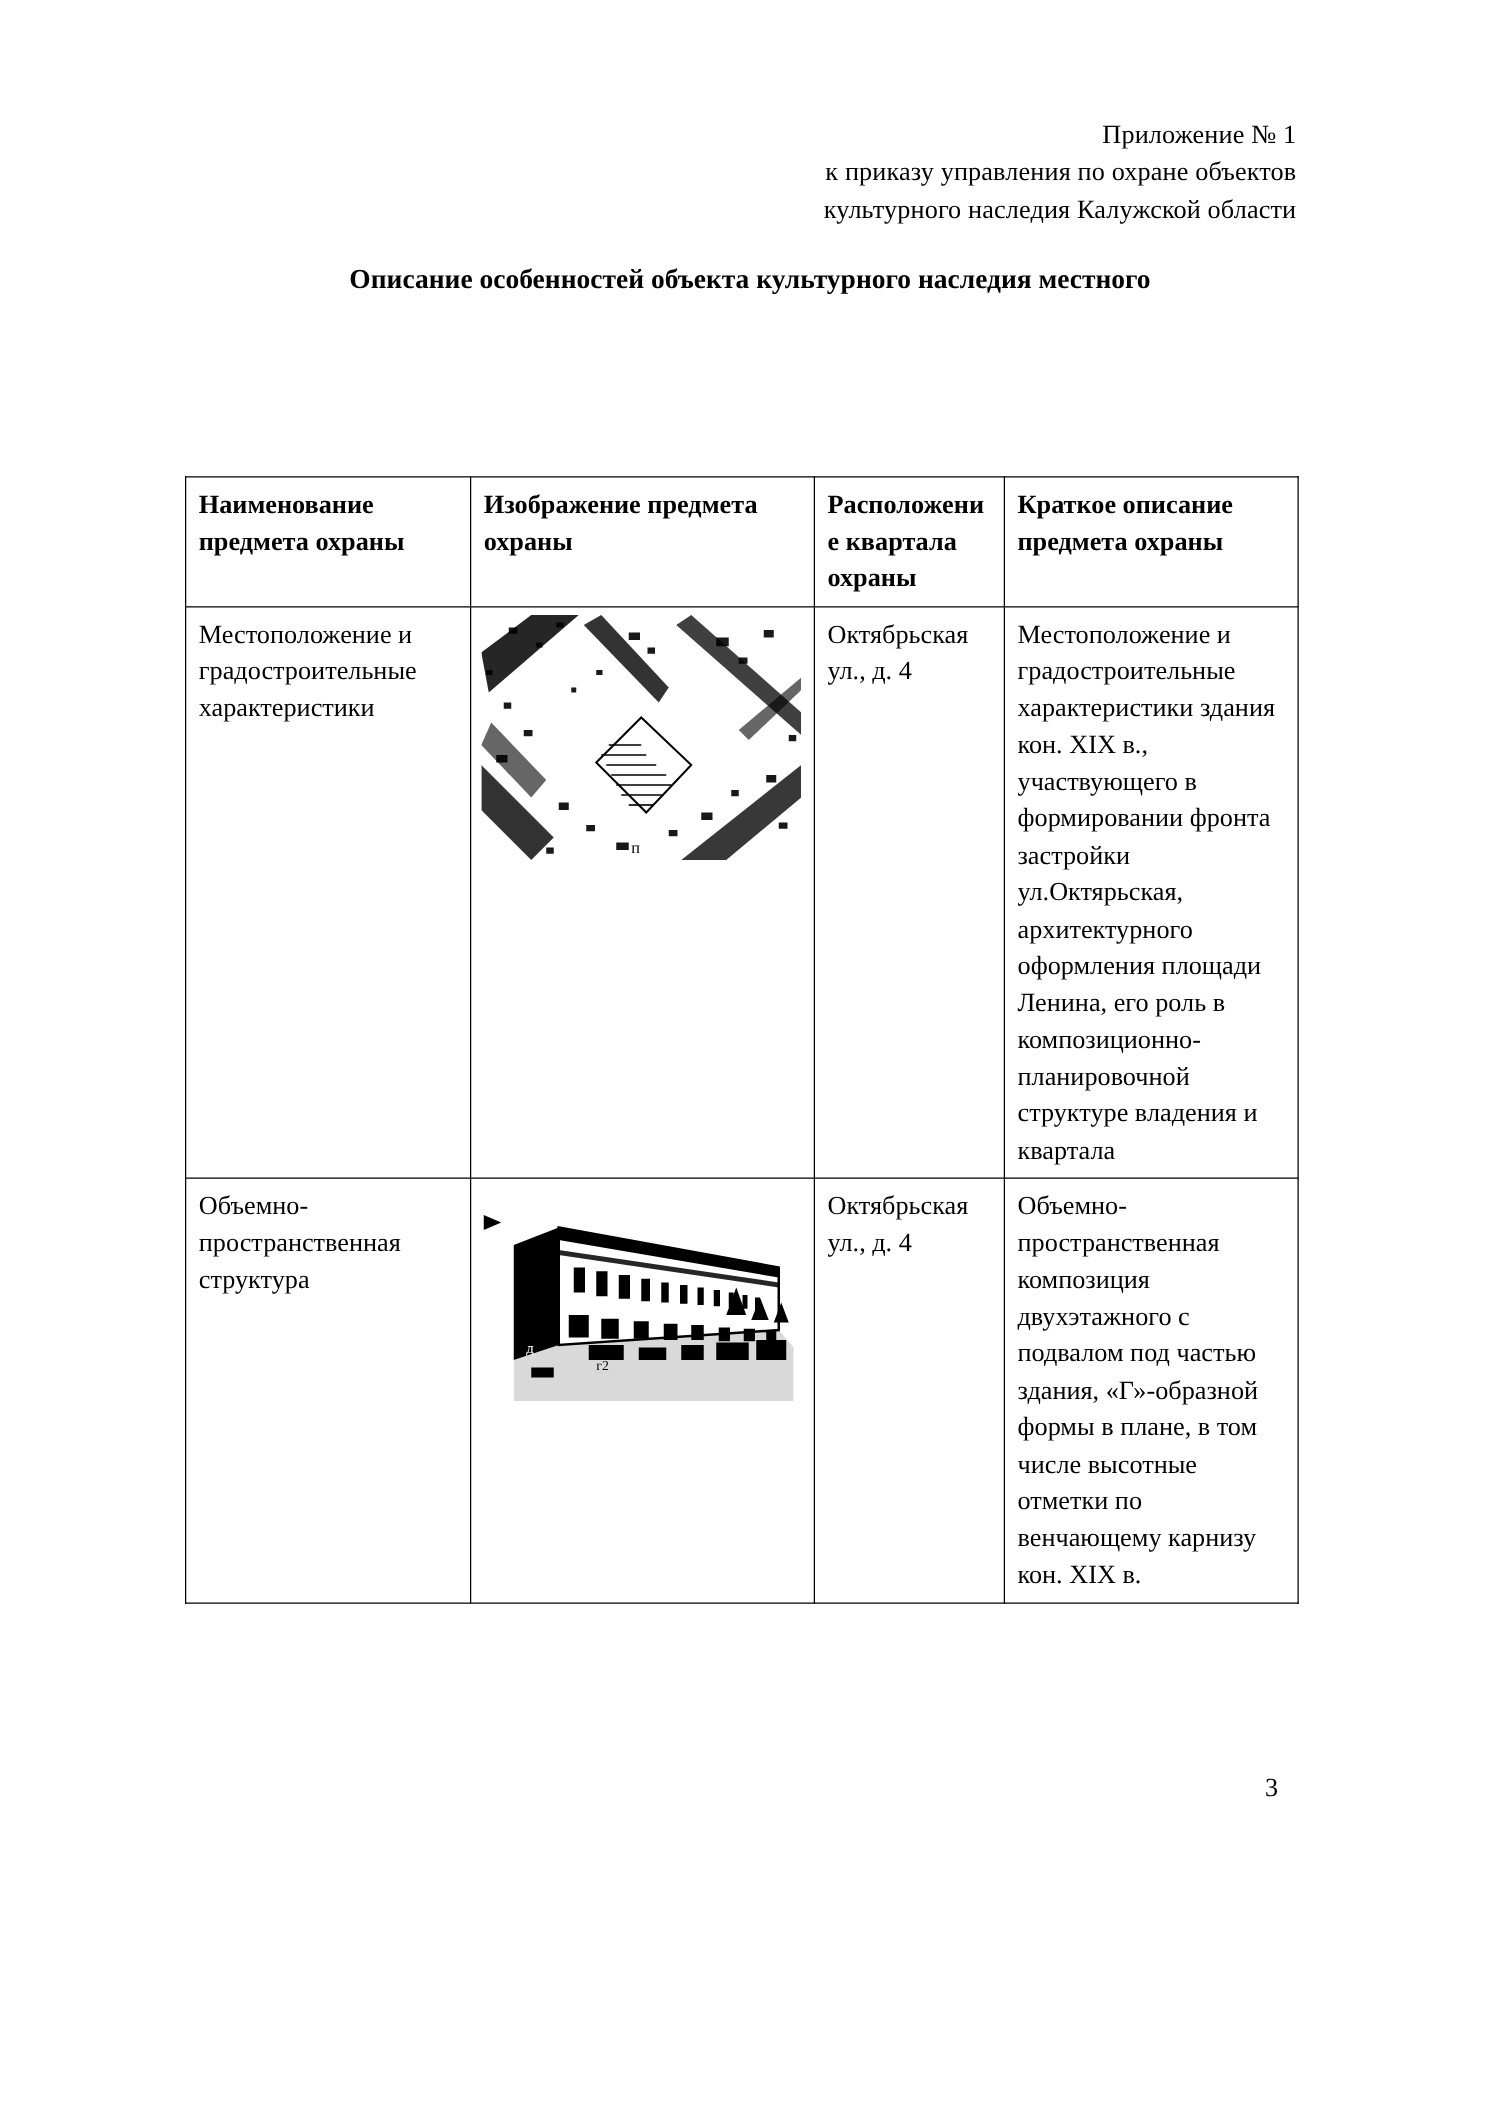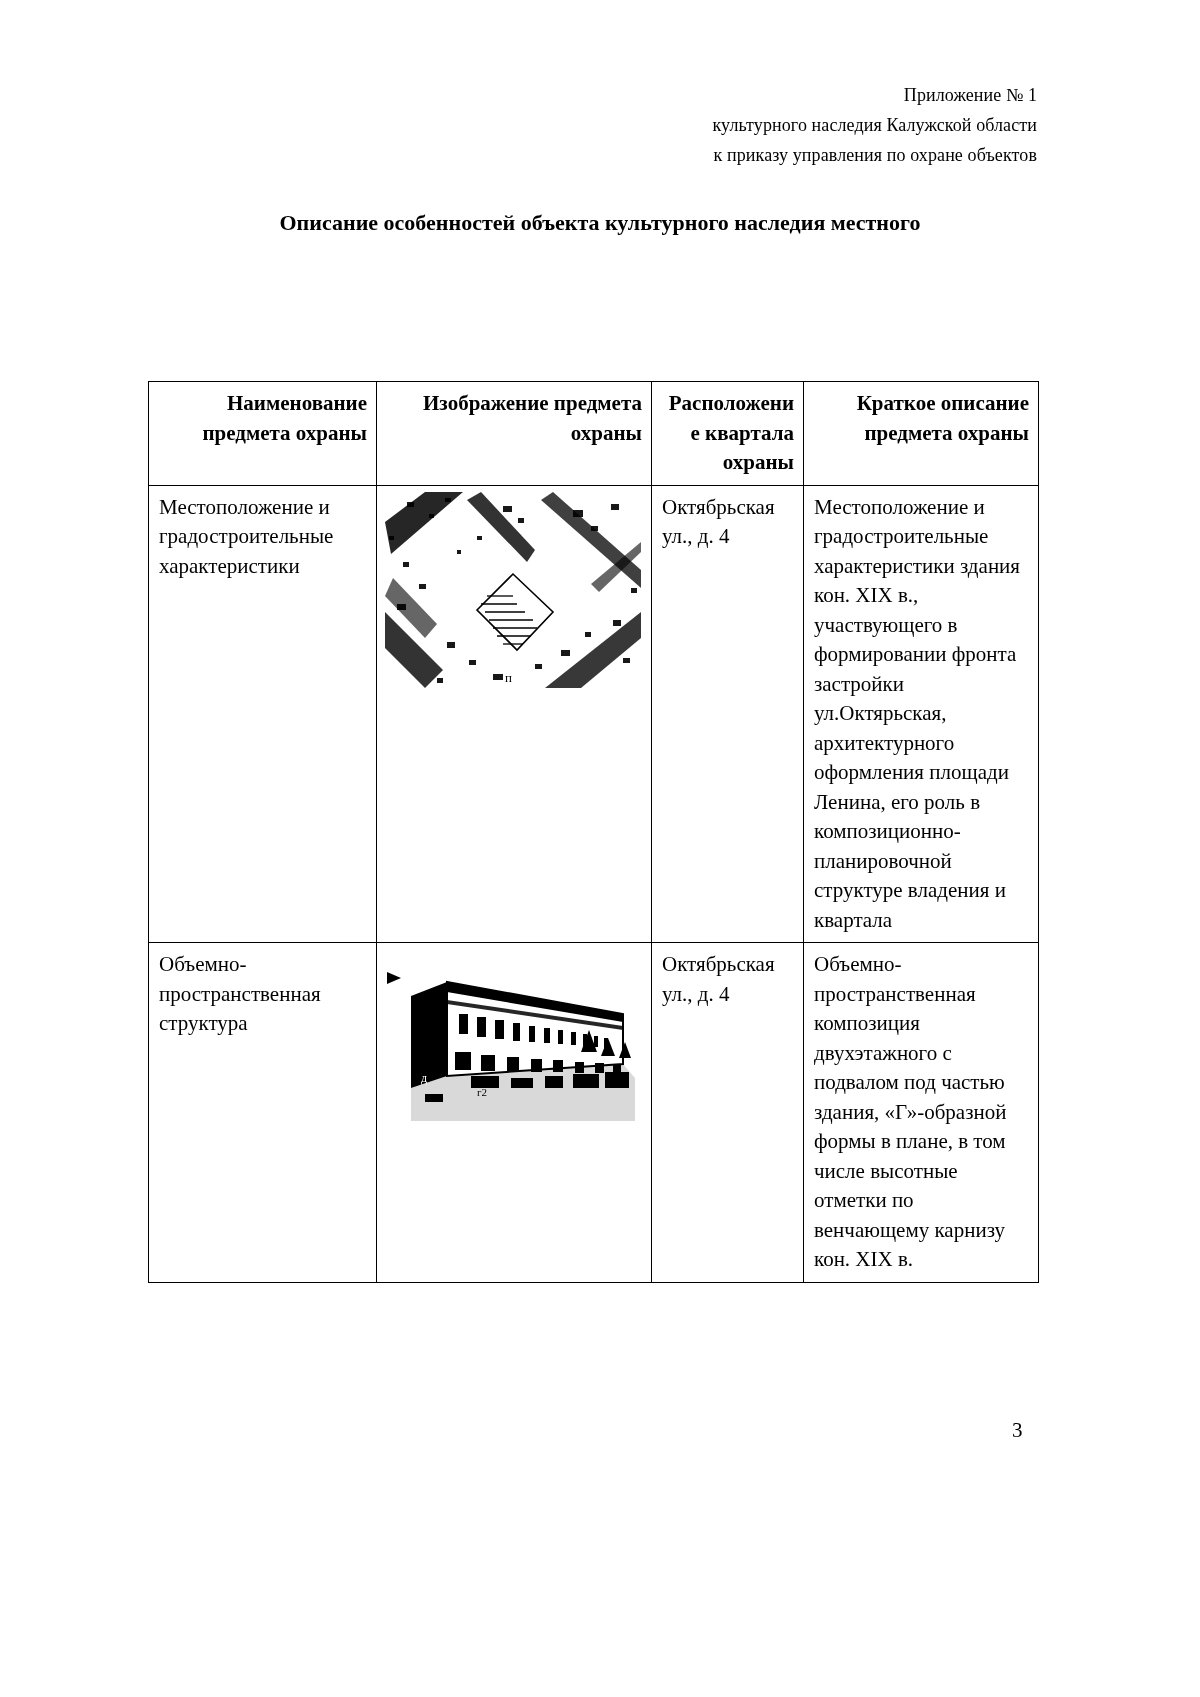--- a/index.html
+++ b/index.html
@@ -21,25 +21,25 @@
     position: relative;
     width: 1200px;
     height: 1697px;
     box-sizing: border-box;
     padding: 0;
   }
 
   
   .doc-header {
     position: absolute;
-    top: 80px;
+    top: 92px;
     right: 163px;
     width: 520px;
     text-align: right;
-    font-size: 18px;
+    font-size: 21px;
     line-height: 30px;
     letter-spacing: 0.1px;
   }
   .doc-header div { white-space: nowrap; }
 
   
   .doc-title {
     position: absolute;
     top: 208px;
     left: 150px;
@@ -64,21 +64,20 @@
     border: 1.6px solid #000;
     vertical-align: top;
     padding: 7px 9px 7px 10px;
     font-size: 21px;
     line-height: 29.5px;
     text-align: left;
     font-weight: normal;
   }
   .pres-table thead th {
     font-weight: bold;
-    text-align: right;
   }
   .col-1 { width: 228px; }
   .col-2 { width: 275px; }
   .col-3 { width: 152px; }
   .col-4 { width: 235px; }
 
   .cell-text { white-space: pre-line; }
 
   
   .figure {
@@ -115,22 +114,22 @@
 
   svg { display: block; }
 </style>
 </head>
 <body>
 
 <div class="page">
 
   <div class="doc-header">
     <div>Приложение № 1</div>
+    <div>к приказу управления по охране объектов</div>
     <div>культурного наследия Калужской области</div>
-    <div>к приказу управления по охране объектов</div>
   </div>
 
   <div class="doc-title">
     <div class="t-line">Описание особенностей объекта культурного наследия местного</div>
   </div>
 
   <table class="pres-table">
     <colgroup>
       <col class="col-1">
         <col class="col-2">

